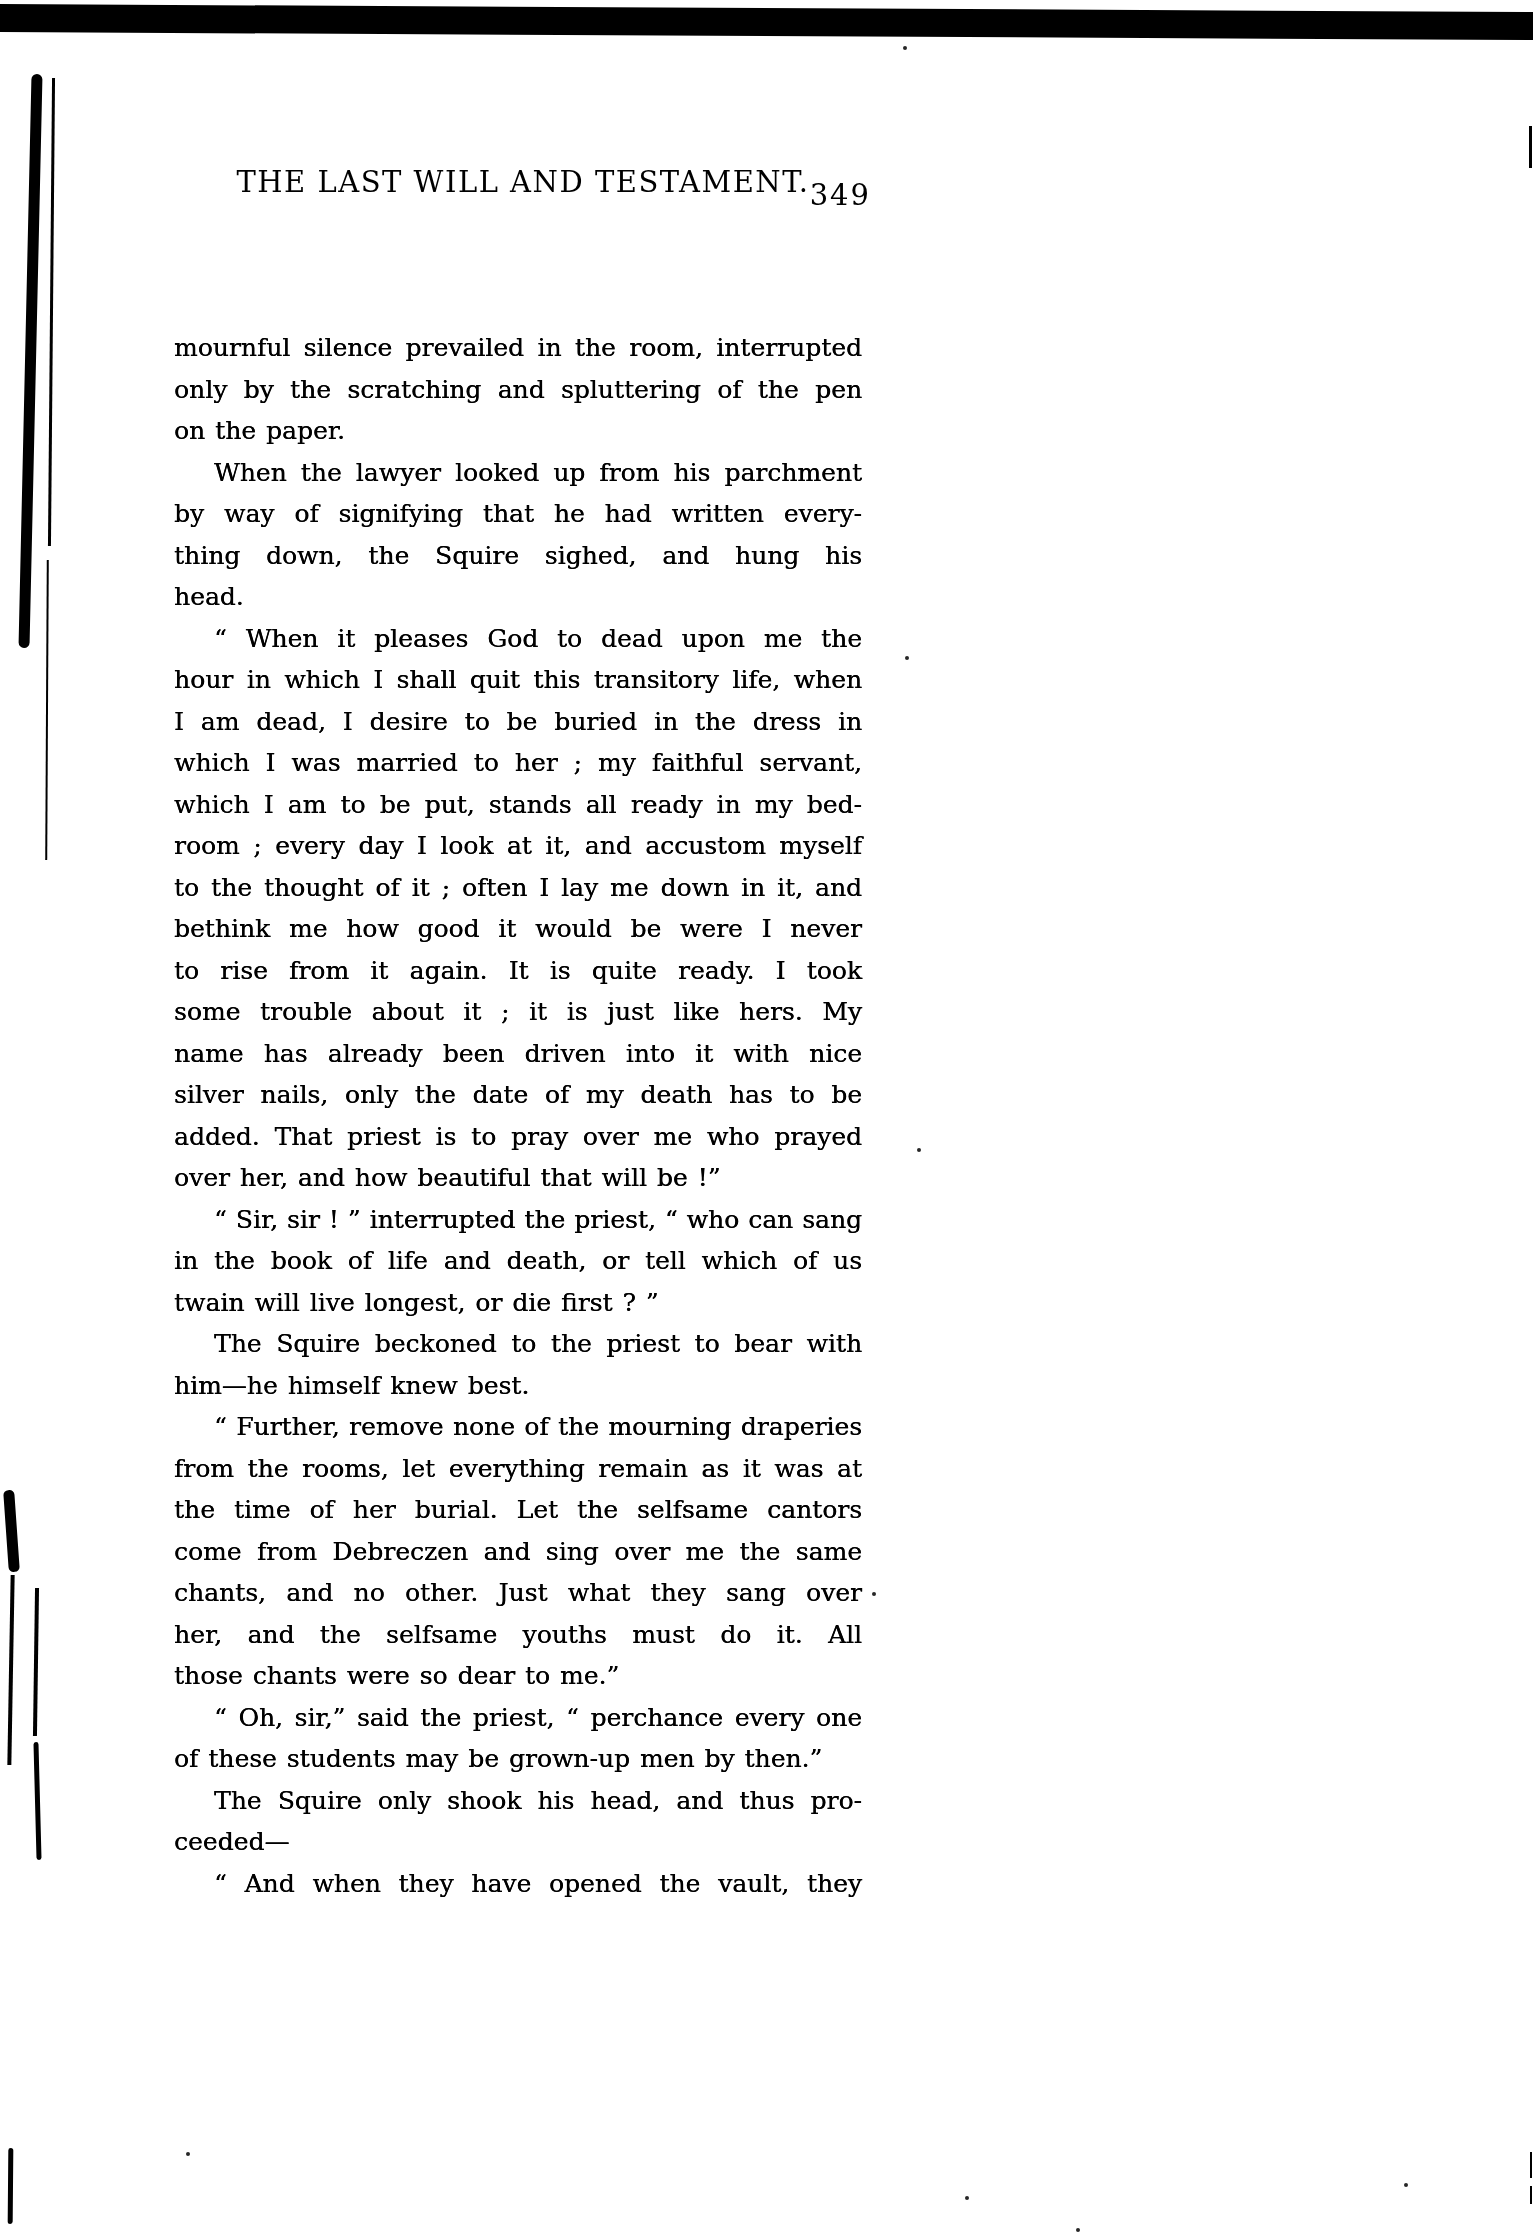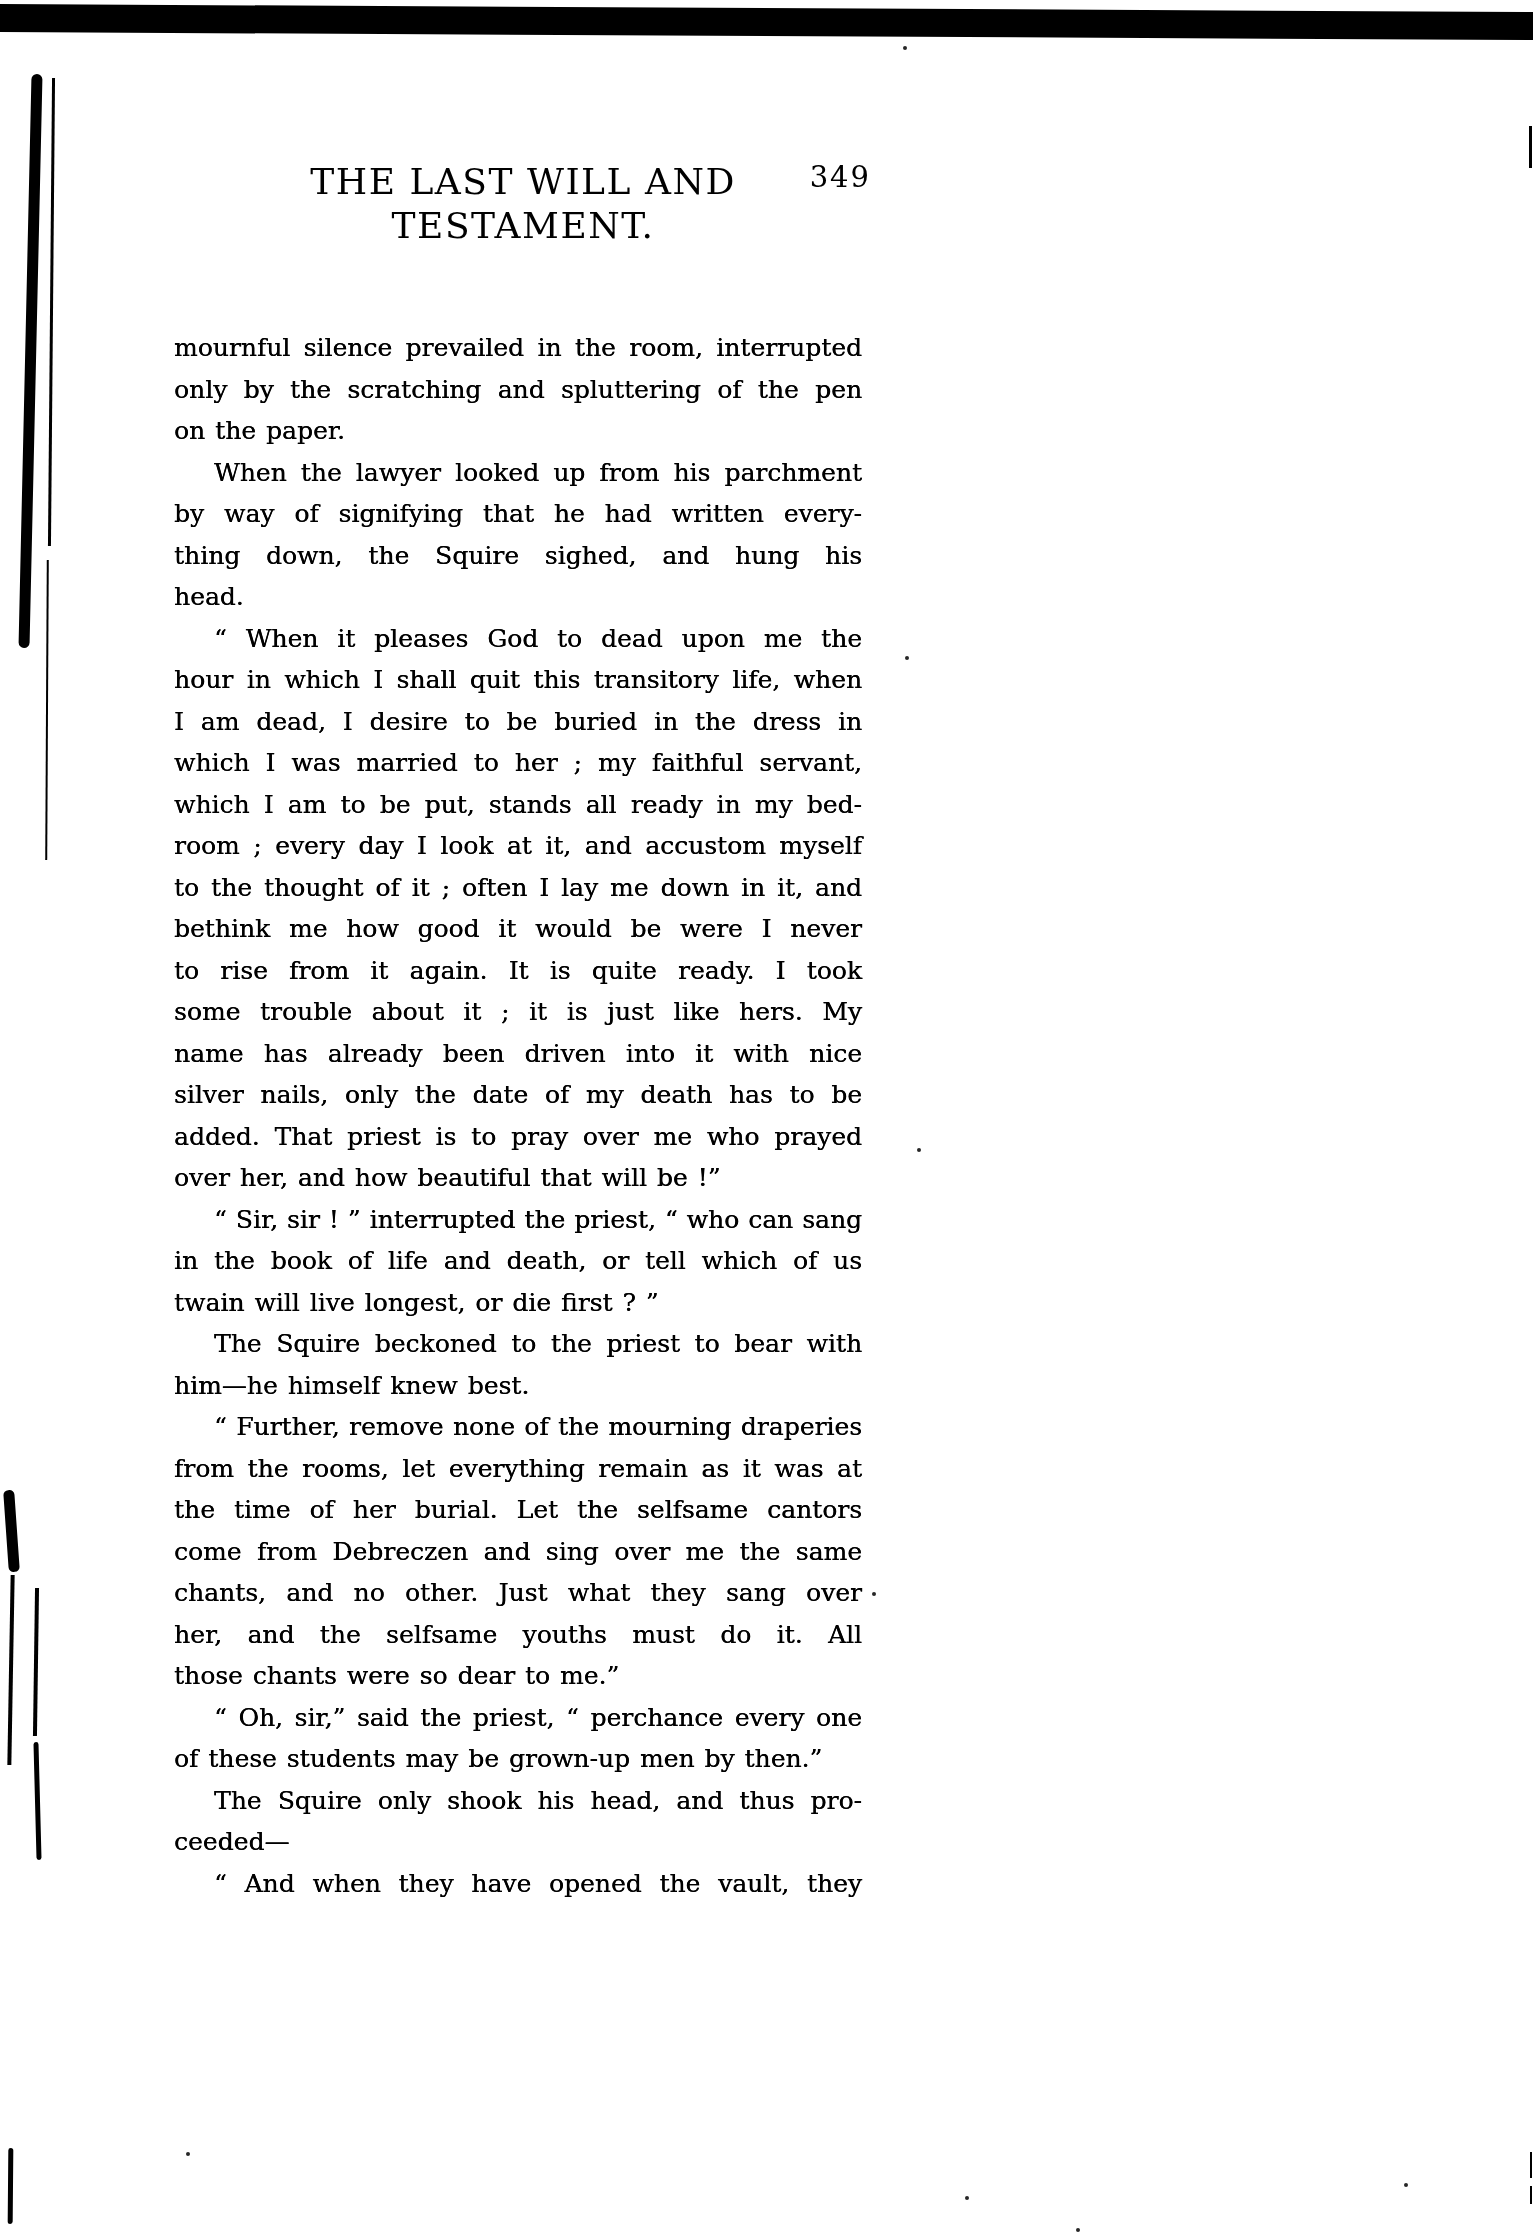--- a/index.html
+++ b/index.html
@@ -21,23 +21,23 @@
   .mark-g   { left:8px;  top:2148px; width:5px; height:76px; border-radius:3px; transform:rotate(0.5deg); }
   .edge-r1  { left:1529px; top:126px; width:3px; height:42px; }
   .edge-r2  { left:1530px; top:2152px; width:2px; height:26px; }
   .edge-r3  { left:1530px; top:2186px; width:2px; height:18px; }
   .speck { position:absolute; background:#000; width:4px; height:4px; border-radius:2px; opacity:.85; }
 
   
   .header { position:absolute; left:179px; top:160px; width:688px; height:48px; }
   .title {
     display:block; text-align:center;
-    font-size:36px; letter-spacing:1.5px; line-height:44px;
+    font-size:29px; letter-spacing:1.5px; line-height:44px;
   }
-  .pagenum { position:absolute; right:-4px; top:0; font-size:29px; letter-spacing:2px; }
+  .pagenum { position:absolute; right:-4px; top:18px; font-size:29px; letter-spacing:2px; }
 
   
   .bodytext { position:absolute; left:174px; top:308px; width:688px;margin-top:19px; }
   .line {
     font-size:25px; line-height:41.5px; height:41.5px;
     text-shadow:0.3px 0 0 currentColor;
   }
   .line.just { text-align:justify; text-align-last:justify; }
   .line.last { text-align:center; text-align-last:left; word-spacing:2px; }
   .line.indent { padding-left:40px; }

